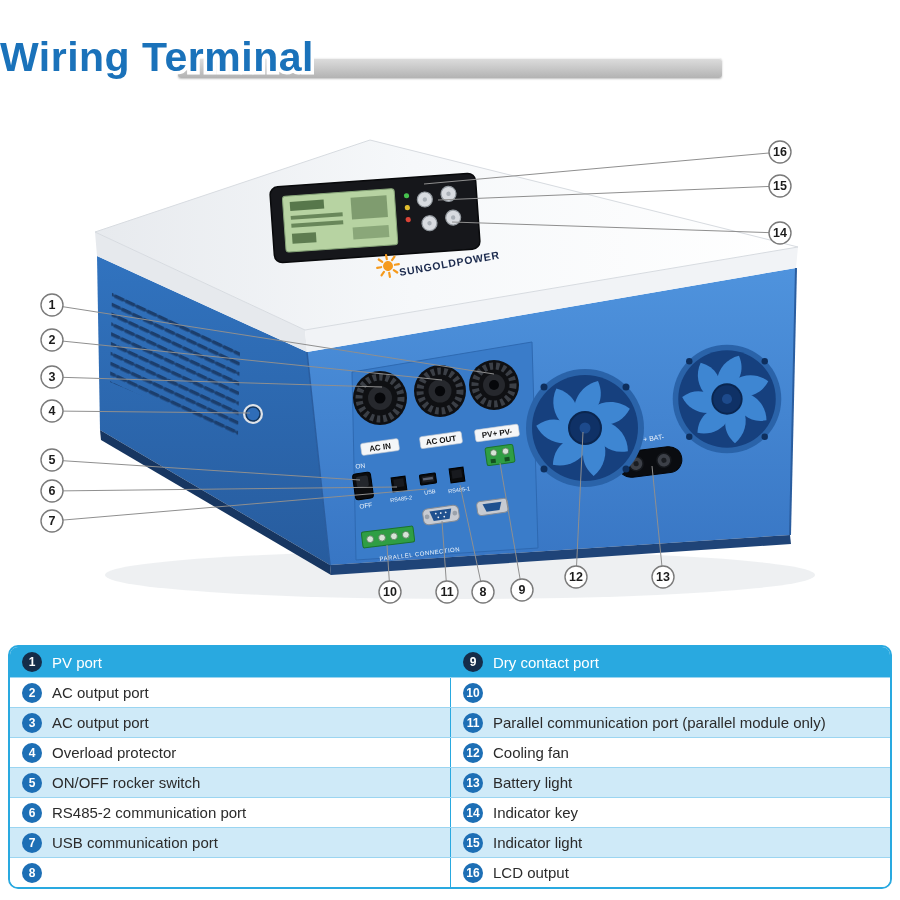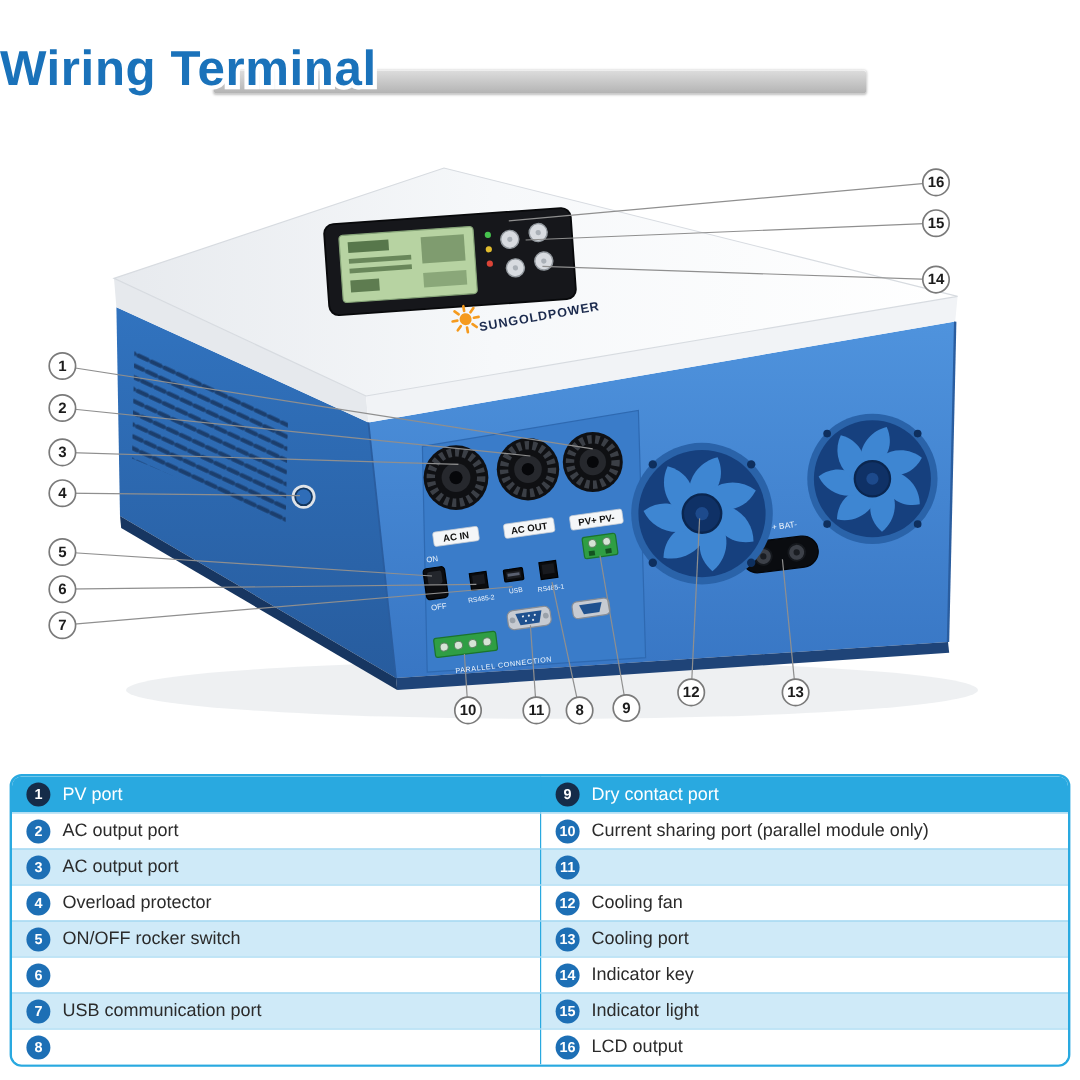--- a/index.html
+++ b/index.html
@@ -352,55 +352,56 @@
         <span>Dry contact port</span>
       </div>
     </div>
     <div class="lrow">
       <div class="lcell">
         <span class="lnum">2</span>
         <span>AC output port</span>
       </div>
       <div class="lcell">
         <span class="lnum">10</span>
-        <span>Current sharing port (parallel module only)</span>
       </div>
     </div>
     <div class="lrow alt">
       <div class="lcell">
         <span class="lnum">3</span>
         <span>AC output port</span>
       </div>
       <div class="lcell">
         <span class="lnum">11</span>
+        <span>Parallel communication port (parallel module only)</span>
       </div>
     </div>
     <div class="lrow">
       <div class="lcell">
         <span class="lnum">4</span>
         <span>Overload protector</span>
       </div>
       <div class="lcell">
         <span class="lnum">12</span>
         <span>Cooling fan</span>
       </div>
     </div>
     <div class="lrow alt">
       <div class="lcell">
         <span class="lnum">5</span>
         <span>ON/OFF rocker switch</span>
       </div>
       <div class="lcell">
         <span class="lnum">13</span>
-        <span>Cooling port</span>
+        <span>Battery light</span>
       </div>
     </div>
     <div class="lrow">
       <div class="lcell">
         <span class="lnum">6</span>
+        <span>RS485-2 communication port</span>
       </div>
       <div class="lcell">
         <span class="lnum">14</span>
         <span>Indicator key</span>
       </div>
     </div>
     <div class="lrow alt">
       <div class="lcell">
         <span class="lnum">7</span>
         <span>USB communication port</span>

